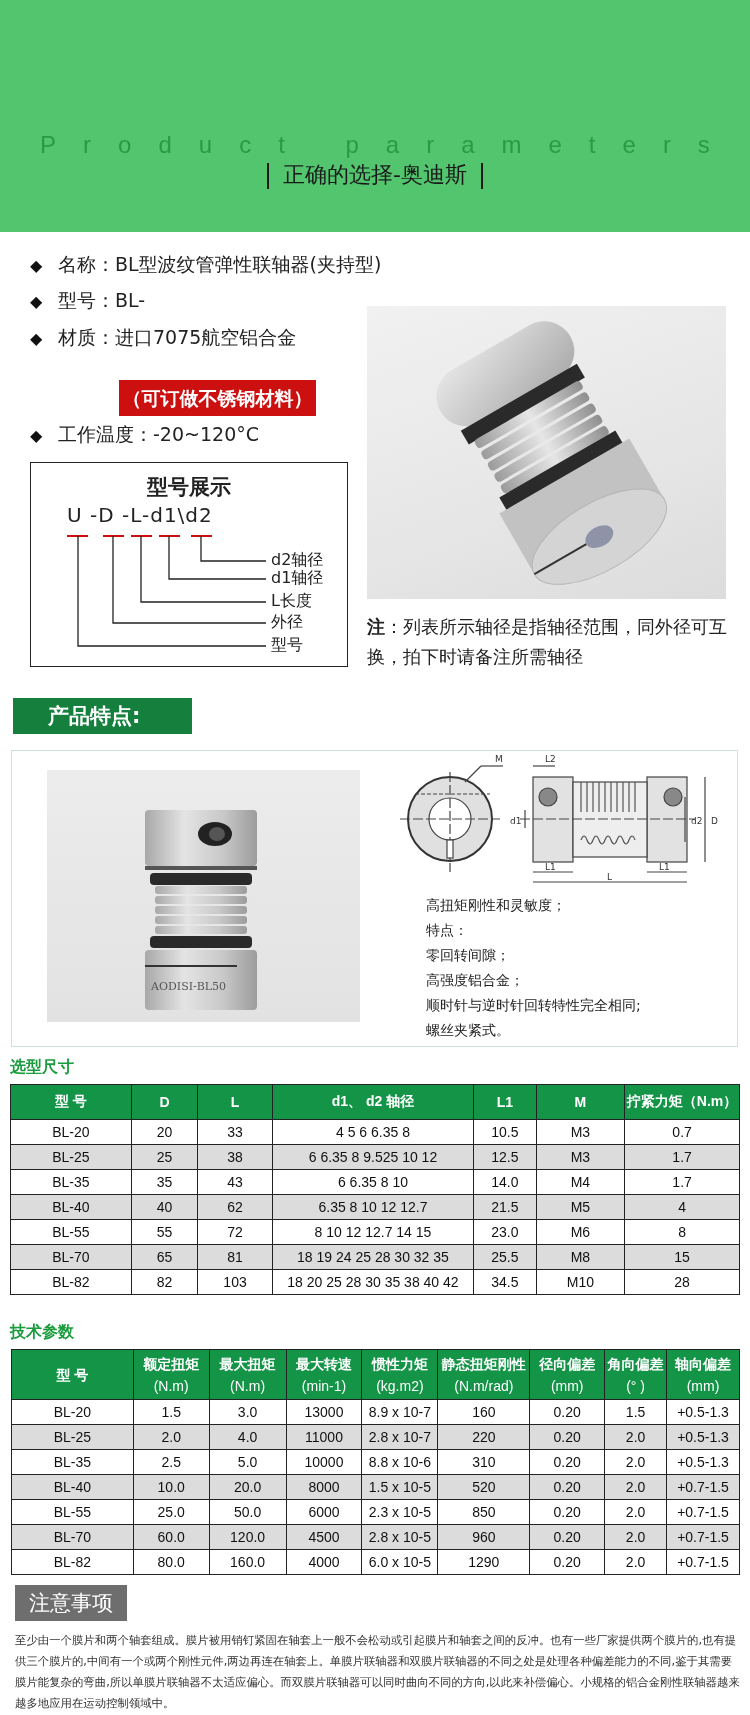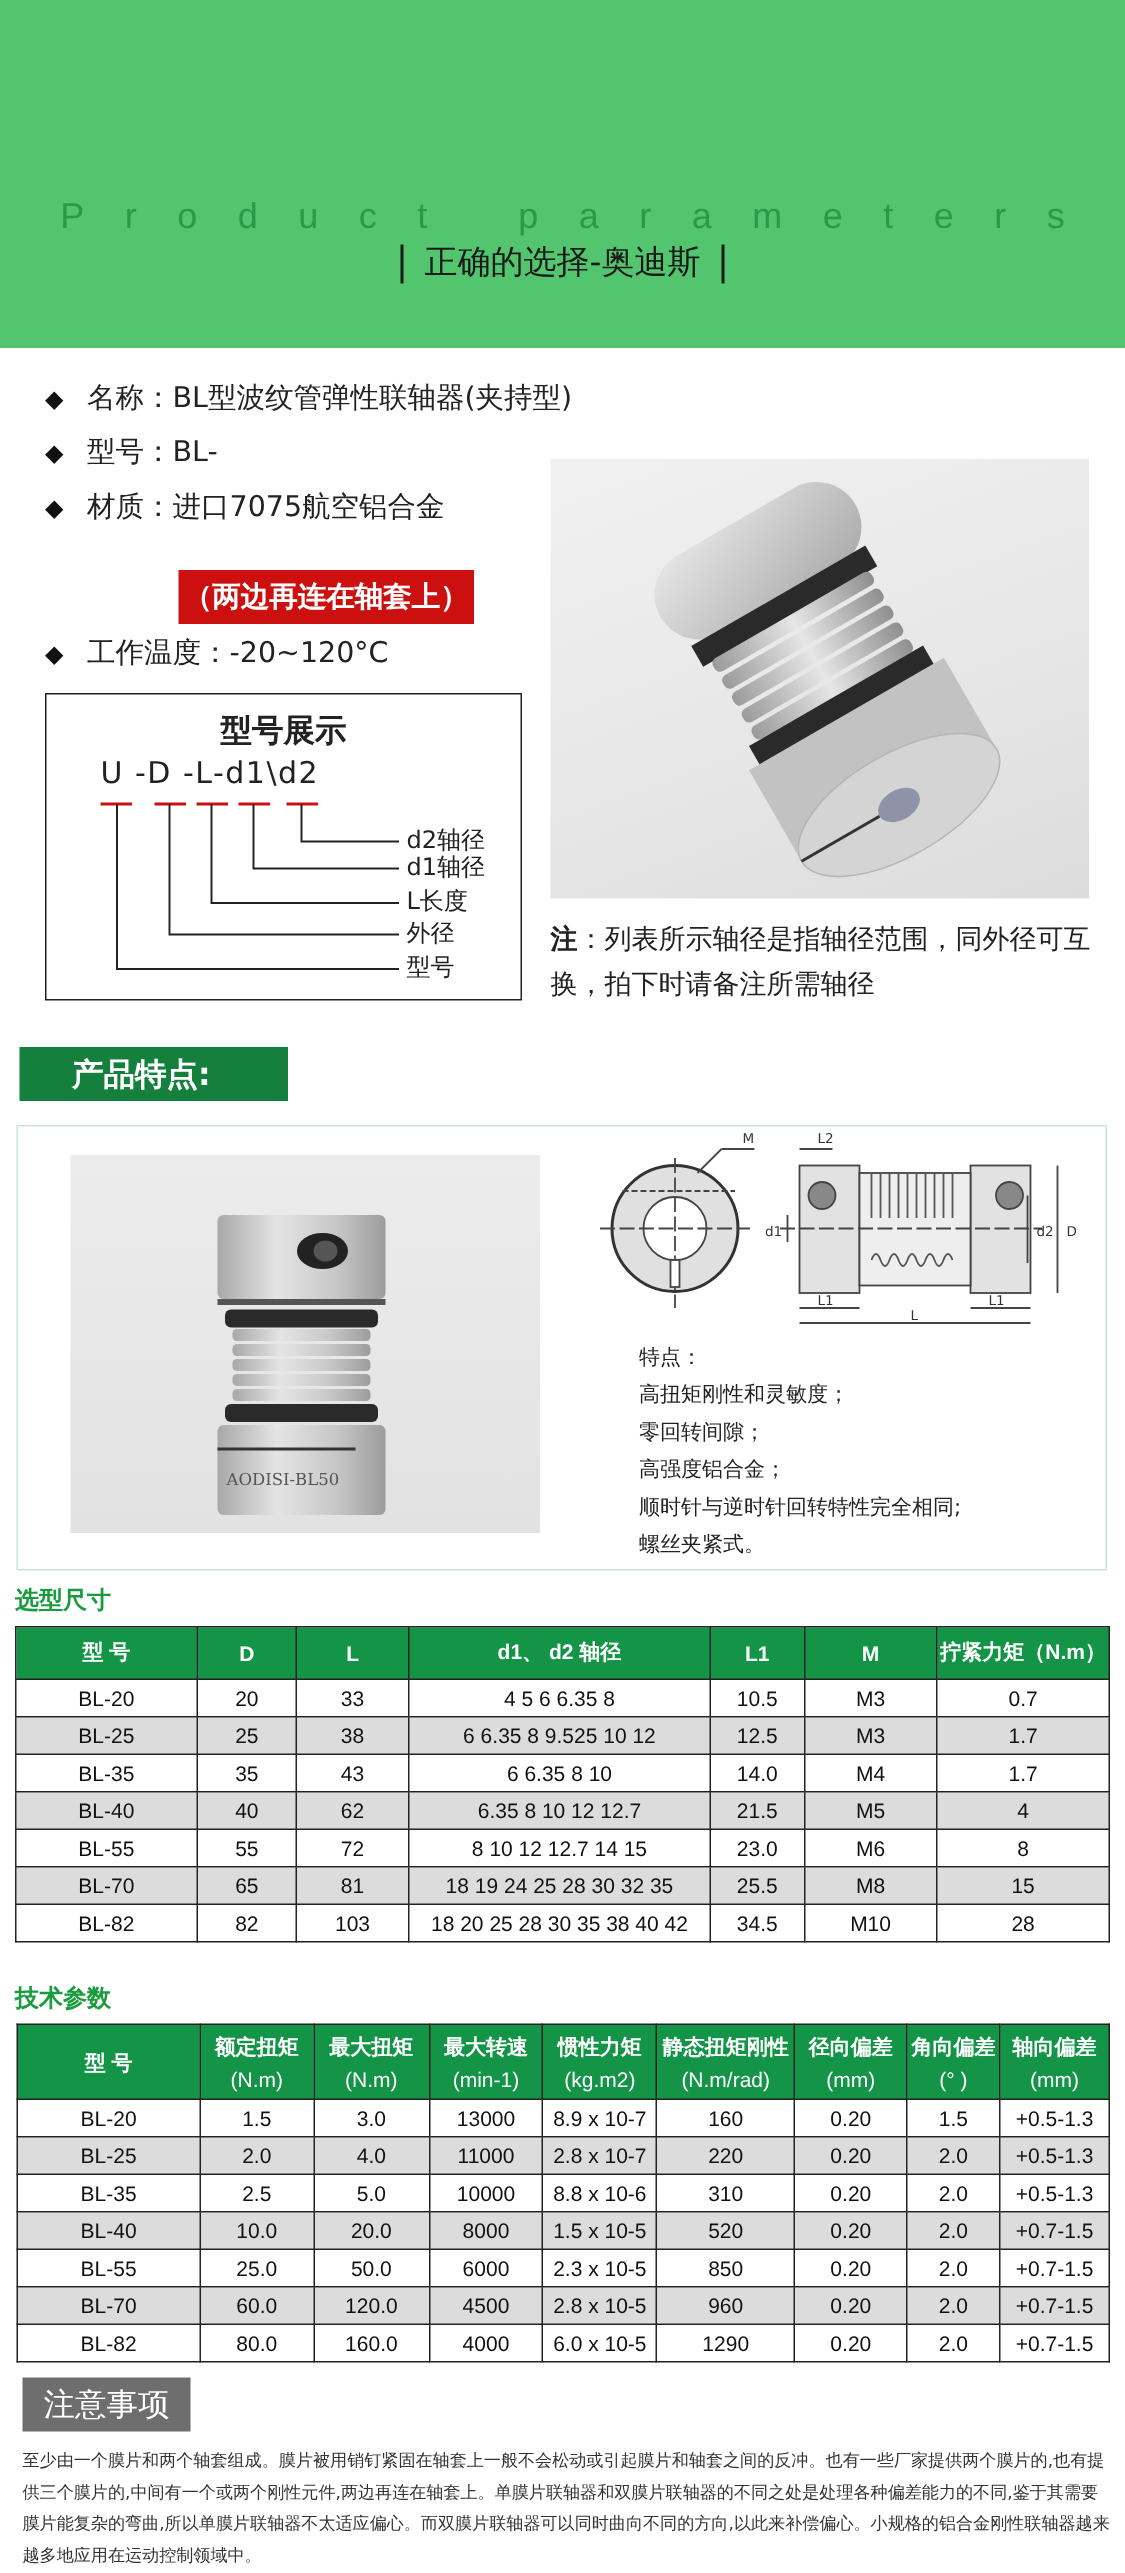--- a/index.html
+++ b/index.html
@@ -69,21 +69,21 @@
 
 <div class="spec" style="top:252px">
   <span class="diamond">◆</span><span>名称：</span><span>BL型波纹管弹性联轴器(夹持型)</span>
 </div>
 <div class="spec" style="top:288px">
   <span class="diamond">◆</span><span>型号：</span><span>BL-</span>
 </div>
 <div class="spec" style="top:325px">
   <span class="diamond">◆</span><span>材质：</span><span>进口7075航空铝合金</span>
 </div>
-<div class="red-note">（两边再连在轴套上）</div>
+<div class="red-note">（可订做不锈钢材料）</div>
 <div class="spec" style="top:422px">
   <span class="diamond">◆</span><span>工作温度：</span><span>-20~120°C</span>
 </div>
 
 <div class="model-box">
   <svg width="318" height="205">
     <g stroke="#cc1010" stroke-width="2">
       <line x1="36" y1="73" x2="57" y2="73"></line>
       <line x1="72" y1="73" x2="93" y2="73"></line>
       <line x1="100" y1="73" x2="121" y2="73"></line>
@@ -221,22 +221,22 @@
       <text x="296" y="72">d2</text>
       <text x="316" y="72">D</text>
       <text x="150" y="118">L1</text>
       <text x="264" y="118">L1</text>
       <text x="212" y="128">L</text>
     </g>
   </svg>
 </div>
 
 <div class="feat-list">
+  <div>高扭矩刚性和灵敏度；</div>
   <div>特点：</div>
-  <div>高扭矩刚性和灵敏度；</div>
   <div>零回转间隙；</div>
   <div>高强度铝合金；</div>
   <div>顺时针与逆时针回转特性完全相同;</div>
   <div>螺丝夹紧式。</div>
 </div>
 
 <div class="sec-title" style="top:1057px">选型尺寸</div>
 <table class="t1">
   <colgroup>
     <col style="width:120px">

